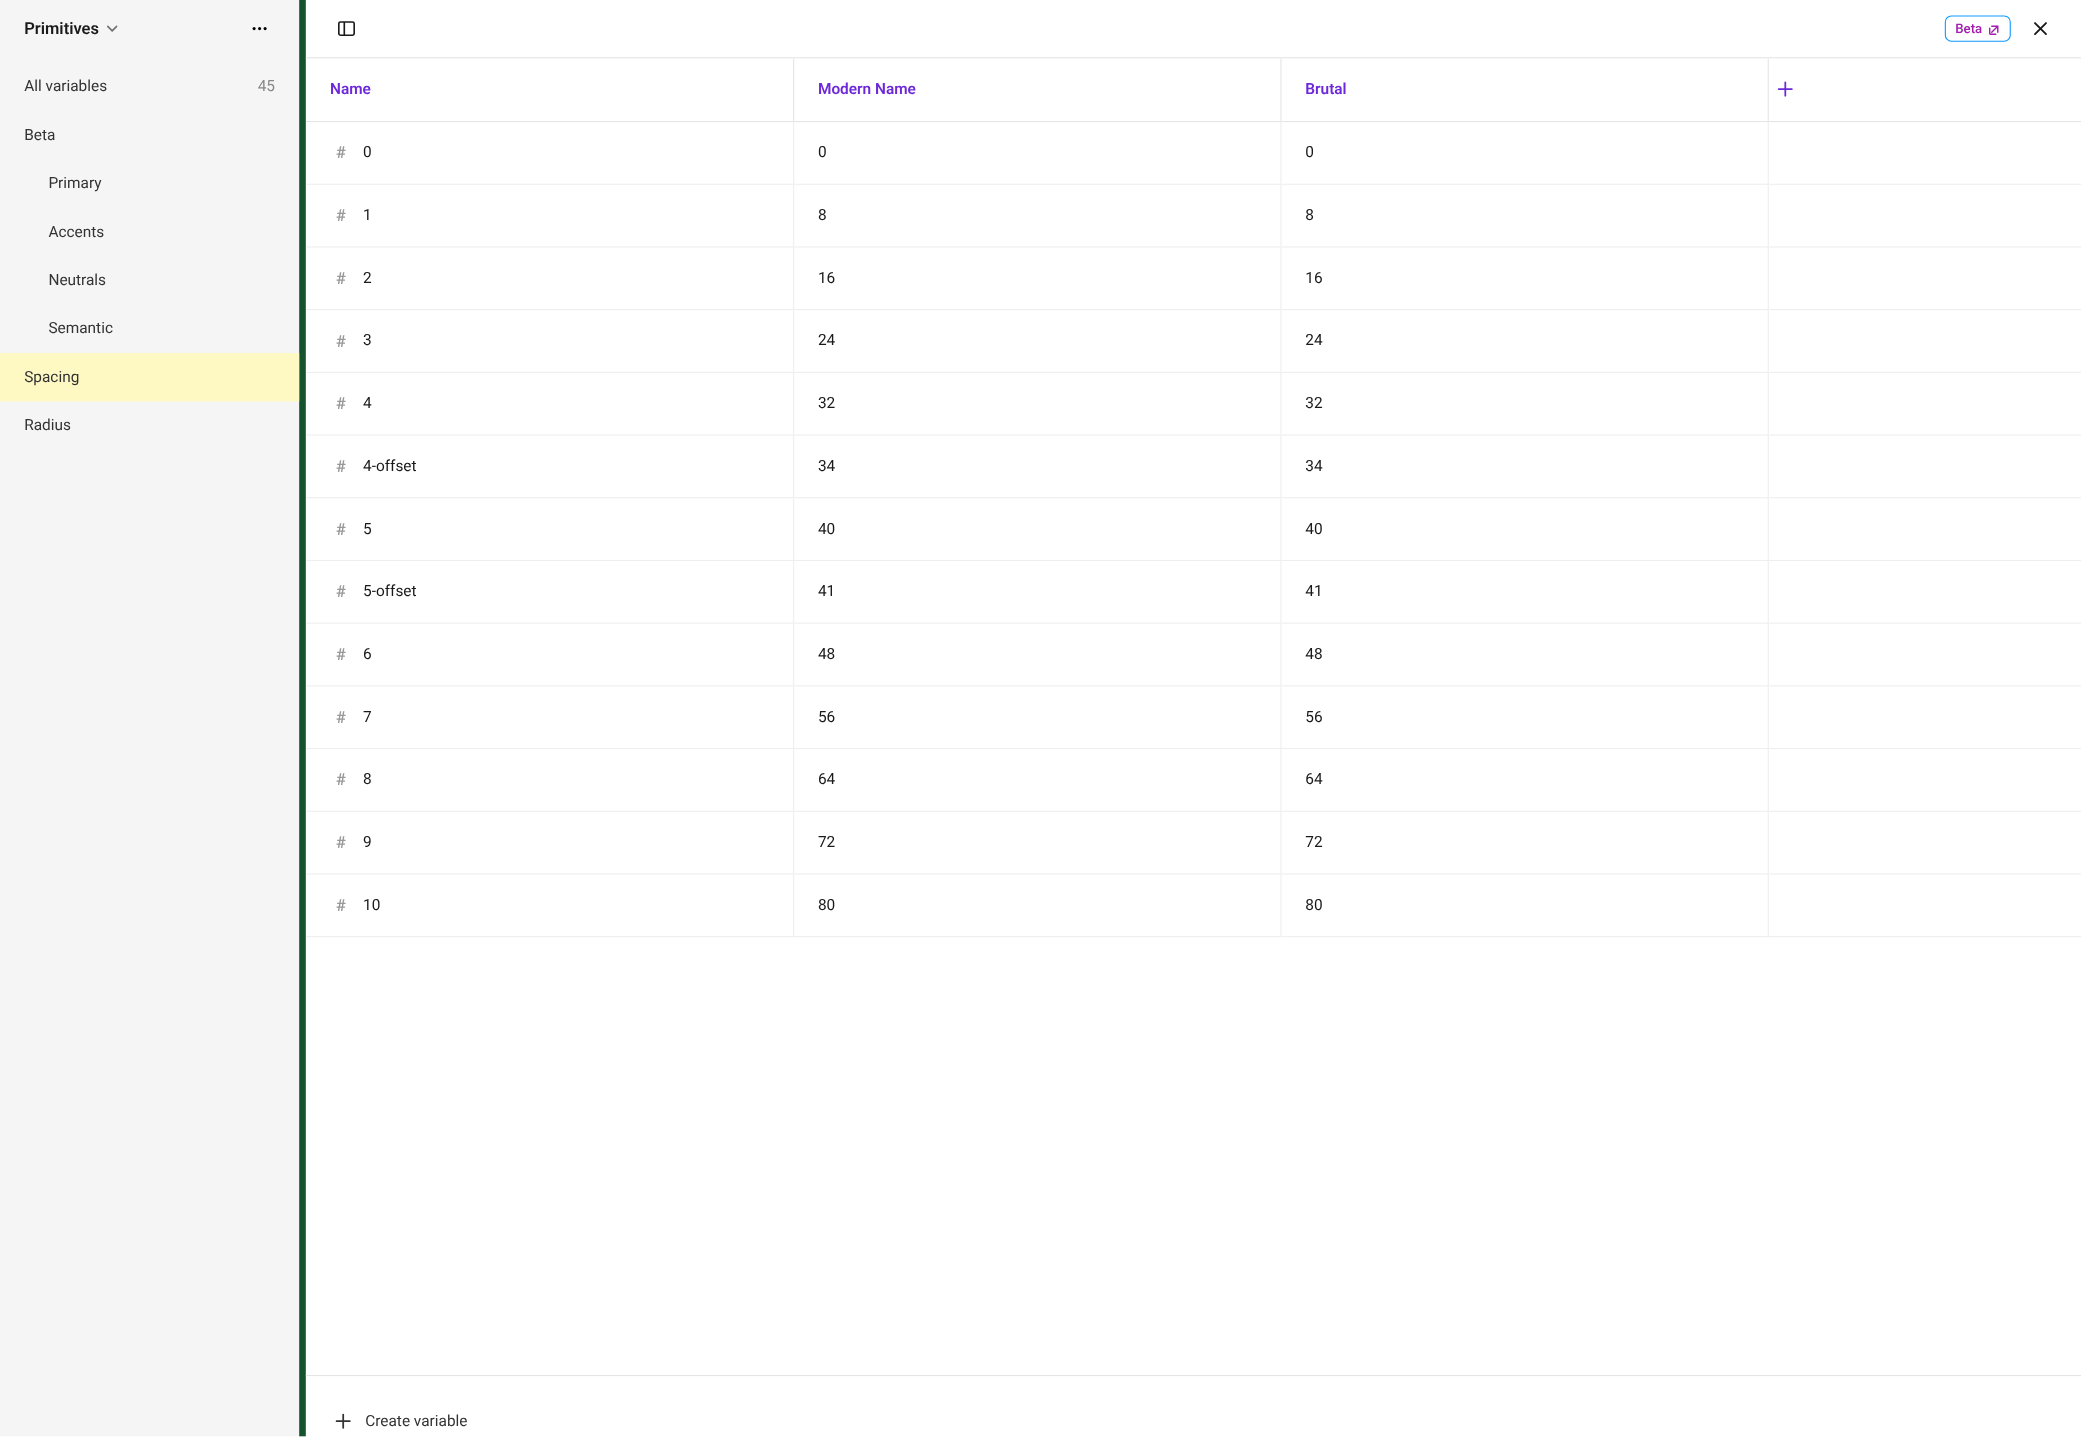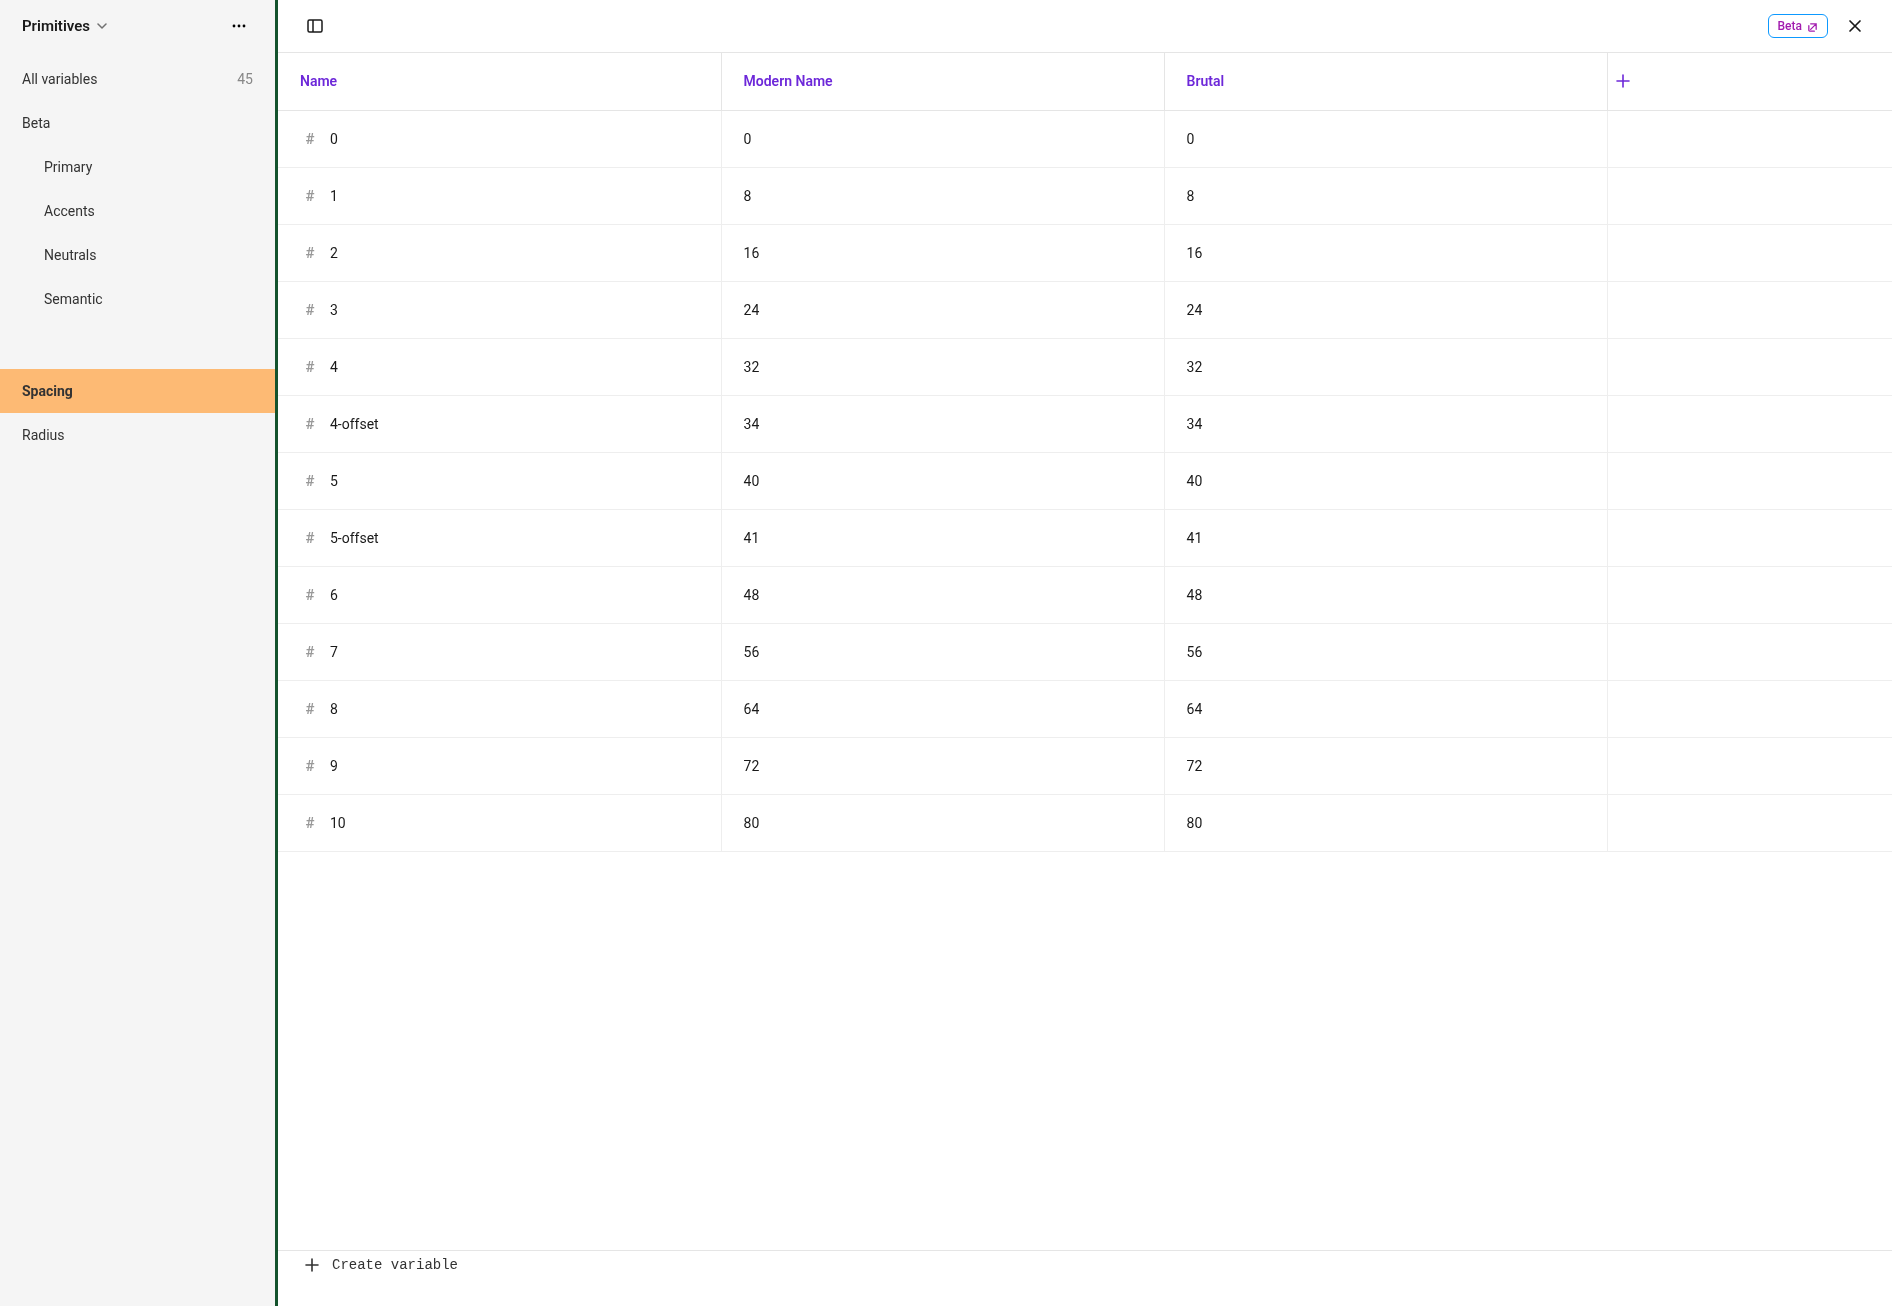--- a/index.html
+++ b/index.html
@@ -1,27 +1,27 @@
 <!DOCTYPE html>
 <html><head>
 <meta charset="utf-8">
 <style>
 * { box-sizing: border-box; margin: 0; padding: 0; }
 html, body { height: 100%; }
 body { font-family: -apple-system, BlinkMacSystemFont, "Segoe UI", Roboto, sans-serif; color: #1a1a1a; font-size: 13px; overflow: hidden; }
 .app { display: flex; height: 100vh; }
 
-.sidebar { width: 278px; background: #f5f5f5; border-right: 3px solid #14532d; display: flex; flex-direction: column; }
+.sidebar { width: 278px; background: #f5f5f5; border-right: 6px solid #14532d; display: flex; flex-direction: column; }
 .sidebar-header { height: 53px; display: flex; align-items: center; justify-content: space-between; padding: 0 22px; border-bottom: 1px solid transparent; }
 .collection-select { display: flex; align-items: center; gap: 6px; font-weight: 600; font-size: 15px; cursor: pointer; }
 .collection-select svg { opacity: 0.6; }
 .more-btn { display: flex; align-items: center; justify-content: center; width: 28px; height: 28px; border-radius: 4px; cursor: pointer; }
 .nav { padding-top: 4px; }
 .nav-item { display: flex; align-items: center; justify-content: space-between; height: 44px; padding: 0 22px; cursor: pointer; color: #333; font-size: 14px; }
-.nav-item.active { background: #fdba74; font-weight: 700; margin-top: 48px; }
+.nav-item.active { background: #fef9c3; font-weight: 400; }
 .nav-item.sub { padding-left: 44px; }
 .nav-count { color: #888; font-size: 14px; }
 
 .main { flex: 1; display: flex; flex-direction: column; min-width: 0; }
 .main-header { height: 53px; display: flex; align-items: center; justify-content: space-between; padding: 0 22px; border-bottom: 1px solid #e5e5e5; }
 .main-header-left { display: flex; align-items: center; gap: 8px; }
 .icon-btn { display: flex; align-items: center; justify-content: center; width: 30px; height: 30px; border-radius: 4px; cursor: pointer; }
 .main-header-right { display: flex; align-items: center; gap: 12px; }
 .beta-badge { display: flex; align-items: flex-end; gap: 5px; border: 1px solid #0d99ff; color: #a21caf; padding: 4px 9px; border-radius: 6px; font-size: 12px; font-weight: 500; cursor: pointer; }
 
@@ -30,21 +30,21 @@
 .vars-table th, .vars-table td { text-align: left; border-bottom: 1px solid #eee; height: 57px; vertical-align: middle; font-size: 14px; }
 .vars-table th { font-weight: 600; color: #6d28d9; border-bottom: 1px solid #e5e5e5; }
 .col-name { width: 280px; padding-left: 22px; }
 .col-mode { width: 280px; padding-left: 22px; border-left: 1px solid #eee; }
 .col-add { width: 180px; border-left: 1px solid #eee; text-align: center; }
 th.col-mode, th.col-add { border-left: 1px solid #e5e5e5; }
 .name-cell { display: flex; align-items: center; gap: 12px; padding-left: 2px; }
 .type-icon { color: #999; font-weight: 600; font-size: 15px; width: 16px; text-align: center; }
 .add-col-btn { display: inline-flex; align-items: center; justify-content: center; width: 30px; height: 30px; cursor: pointer; border-radius: 4px; }
 
-.footer { height: 56px; border-top: 1px solid #e5e5e5; display: flex; align-items: flex-start; padding: 0 22px; font-family: Liberation Mono, monospace; }
+.footer { height: 56px; border-top: 1px solid #e5e5e5; display: flex; align-items: flex-end; padding: 0 22px; }
 .create-btn { display: flex; align-items: center; gap: 12px; cursor: pointer; font-size: 14px; color: #333; padding: 6px 4px; border-radius: 4px; }
 
 .table-wrap::-webkit-scrollbar { width: 12px; }
 .table-wrap::-webkit-scrollbar-thumb { background: #ccc; border-radius: 6px; }
 </style>
 </head>
 <body>
 
 <div class="app">
 

